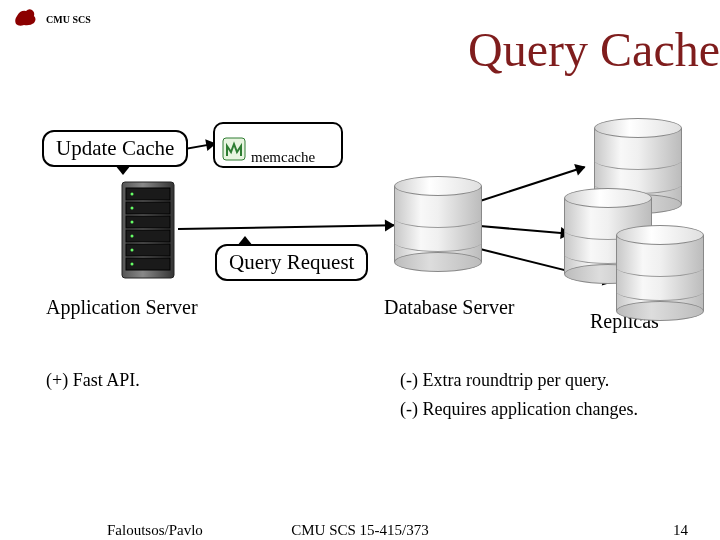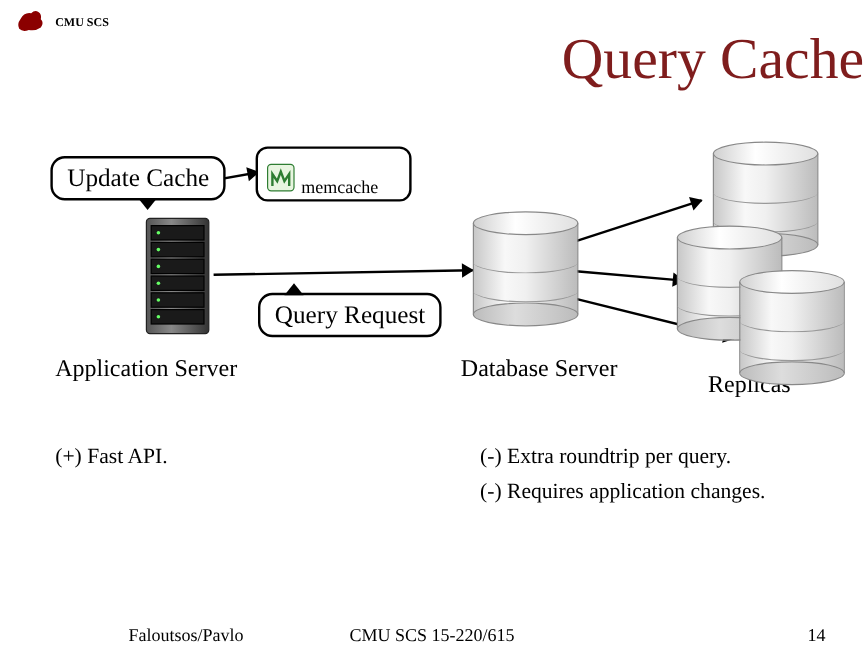--- a/index.html
+++ b/index.html
@@ -309,15 +309,15 @@
 <div id="pros" class="pros-cons">
   <div class="row">(+)  Fast API.</div>
 </div>
 <div id="cons" class="pros-cons">
   <div class="row">(-)  Extra roundtrip per query.</div>
   <div class="row">(-)  Requires application changes.</div>
 </div>
 
 <div class="footer">
   <span class="foot-left">Faloutsos/Pavlo</span>
-  <span class="foot-center">CMU SCS 15-220/615</span>
+  <span class="foot-center">CMU SCS 15-415/373</span>
   <span class="foot-right">14</span>
 </div>
 
 </body></html>

